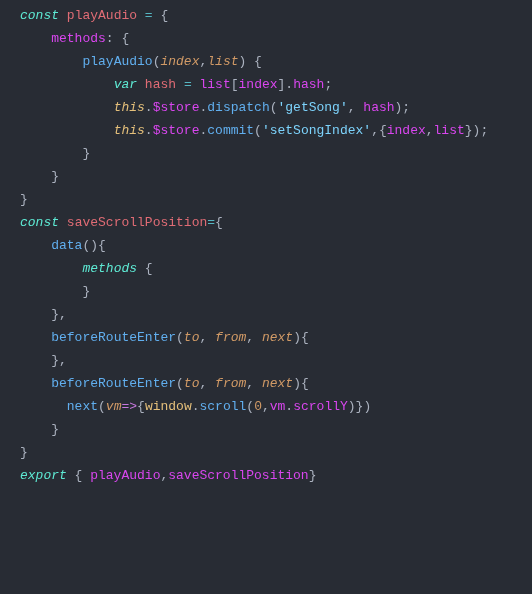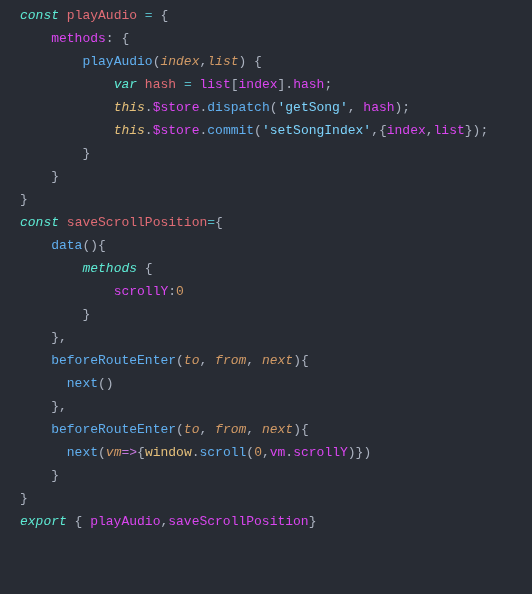--- a/index.html
+++ b/index.html
@@ -37,24 +37,22 @@
 <div class="line"><span class="tk-punct">        </span><span class="tk-func">playAudio</span><span class="tk-punct">(</span><span class="tk-param">index</span><span class="tk-punct">,</span><span class="tk-param">list</span><span class="tk-punct">) {</span></div>
 <div class="line"><span class="tk-punct">            </span><span class="tk-keyword">var</span><span class="tk-punct"> </span><span class="tk-declare">hash</span><span class="tk-punct"> </span><span class="tk-method">=</span><span class="tk-punct"> </span><span class="tk-property">list</span><span class="tk-punct">[</span><span class="tk-property">index</span><span class="tk-punct">].</span><span class="tk-property">hash</span><span class="tk-punct">;</span></div>
 <div class="line"><span class="tk-punct">            </span><span class="tk-this">this</span><span class="tk-punct">.</span><span class="tk-property">$store</span><span class="tk-punct">.</span><span class="tk-func">dispatch</span><span class="tk-punct">(</span><span class="tk-string">'getSong'</span><span class="tk-punct">, </span><span class="tk-property">hash</span><span class="tk-punct">);</span></div>
 <div class="line"><span class="tk-punct">            </span><span class="tk-this">this</span><span class="tk-punct">.</span><span class="tk-property">$store</span><span class="tk-punct">.</span><span class="tk-func">commit</span><span class="tk-punct">(</span><span class="tk-string">'setSongIndex'</span><span class="tk-punct">,{</span><span class="tk-property">index</span><span class="tk-punct">,</span><span class="tk-property">list</span><span class="tk-punct">});</span></div>
 <div class="line"><span class="tk-punct">        }</span></div>
 <div class="line"><span class="tk-punct">    }</span></div>
 <div class="line"><span class="tk-punct">}</span></div>
 <div class="line"><span class="tk-keyword">const</span><span class="tk-punct"> </span><span class="tk-declare">saveScrollPosition</span><span class="tk-method">=</span><span class="tk-punct">{</span></div>
 <div class="line"><span class="tk-punct">    </span><span class="tk-func">data</span><span class="tk-punct">(){</span></div>
 <div class="line"><span class="tk-punct">        </span><span class="tk-keyword">methods</span><span class="tk-punct"> {</span></div>
-<div class="line"><span class="tk-punct">            </span><span class="tk-property">scrollY</span><span class="tk-punct">:</span><span class="tk-number">0</span></div>
 <div class="line"><span class="tk-punct">        }</span></div>
 <div class="line"><span class="tk-punct">    },</span></div>
 <div class="line"><span class="tk-punct">    </span><span class="tk-func">beforeRouteEnter</span><span class="tk-punct">(</span><span class="tk-param">to</span><span class="tk-punct">, </span><span class="tk-param">from</span><span class="tk-punct">, </span><span class="tk-param">next</span><span class="tk-punct">){</span></div>
-<div class="line"><span class="tk-punct">      </span><span class="tk-func">next</span><span class="tk-punct">()</span></div>
 <div class="line"><span class="tk-punct">    },</span></div>
 <div class="line"><span class="tk-punct">    </span><span class="tk-func">beforeRouteEnter</span><span class="tk-punct">(</span><span class="tk-param">to</span><span class="tk-punct">, </span><span class="tk-param">from</span><span class="tk-punct">, </span><span class="tk-param">next</span><span class="tk-punct">){</span></div>
 <div class="line"><span class="tk-punct">      </span><span class="tk-func">next</span><span class="tk-punct">(</span><span class="tk-param">vm</span><span class="tk-keyword2">=&gt;</span><span class="tk-punct">{</span><span class="tk-builtin">window</span><span class="tk-punct">.</span><span class="tk-func">scroll</span><span class="tk-punct">(</span><span class="tk-number">0</span><span class="tk-punct">,</span><span class="tk-property">vm</span><span class="tk-punct">.</span><span class="tk-property">scrollY</span><span class="tk-punct">)})</span></div>
 <div class="line"><span class="tk-punct">    }</span></div>
 <div class="line"><span class="tk-punct">}</span></div>
 <div class="line"><span class="tk-keyword">export</span><span class="tk-punct"> { </span><span class="tk-property">playAudio</span><span class="tk-punct">,</span><span class="tk-property">saveScrollPosition</span><span class="tk-punct">}</span></div>
 </div>
 
 </body></html>

